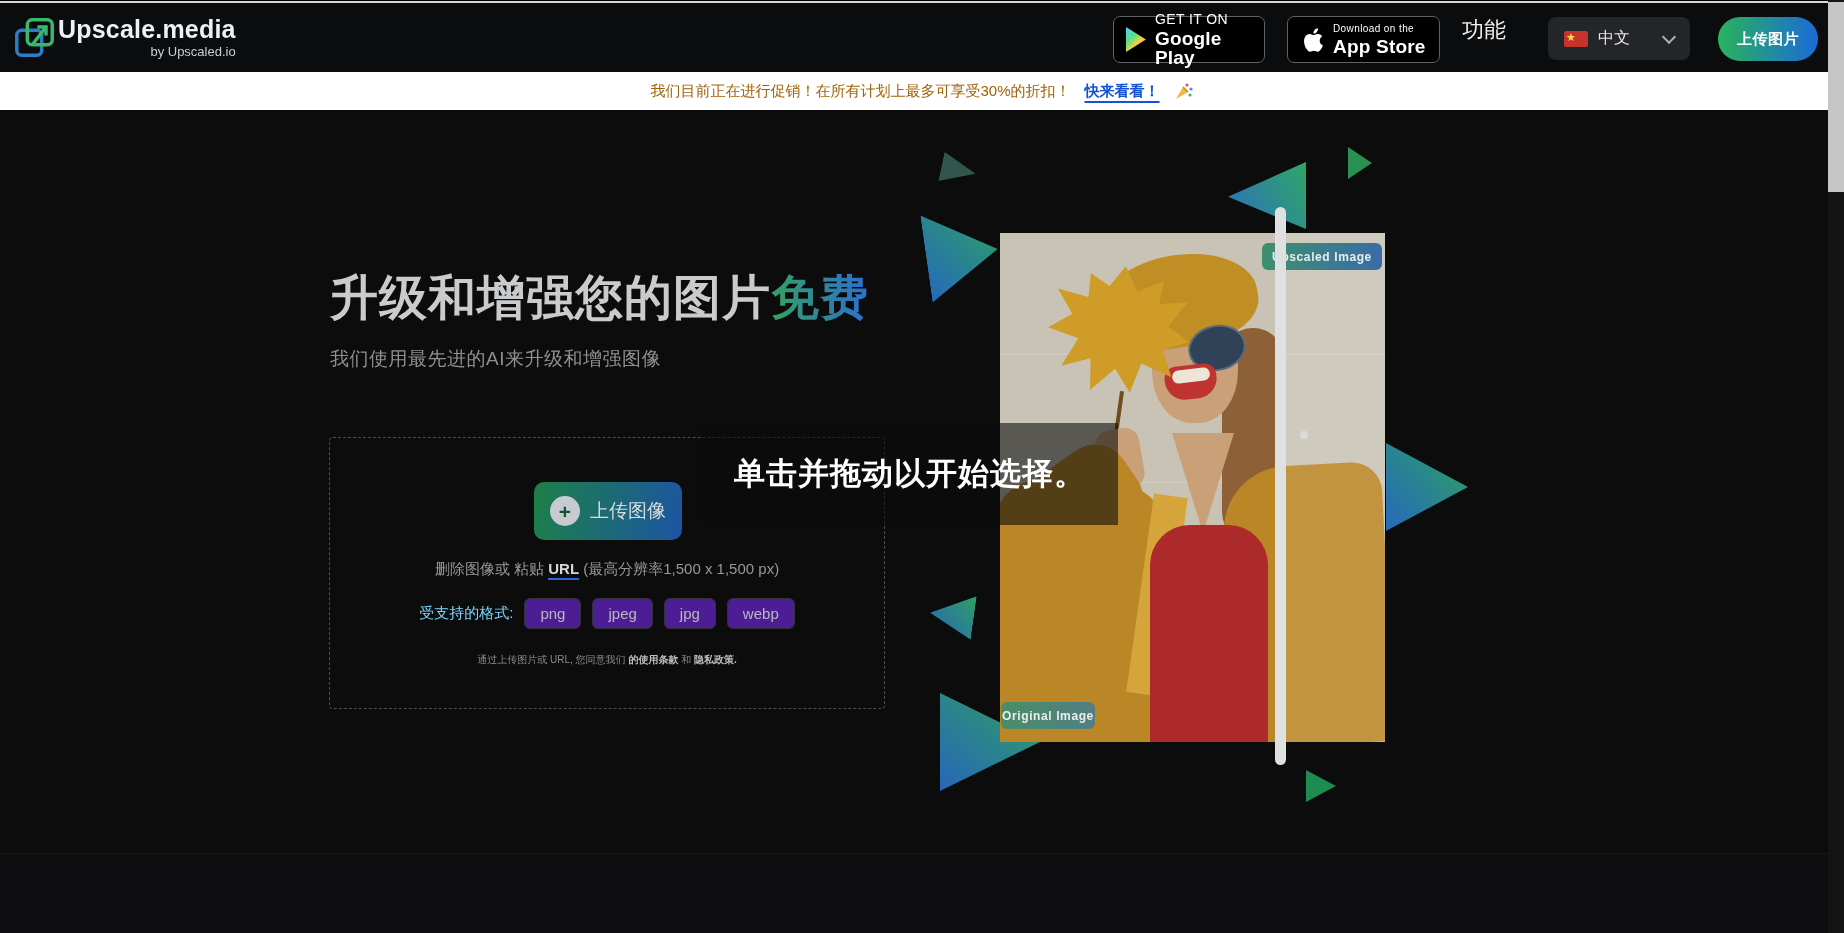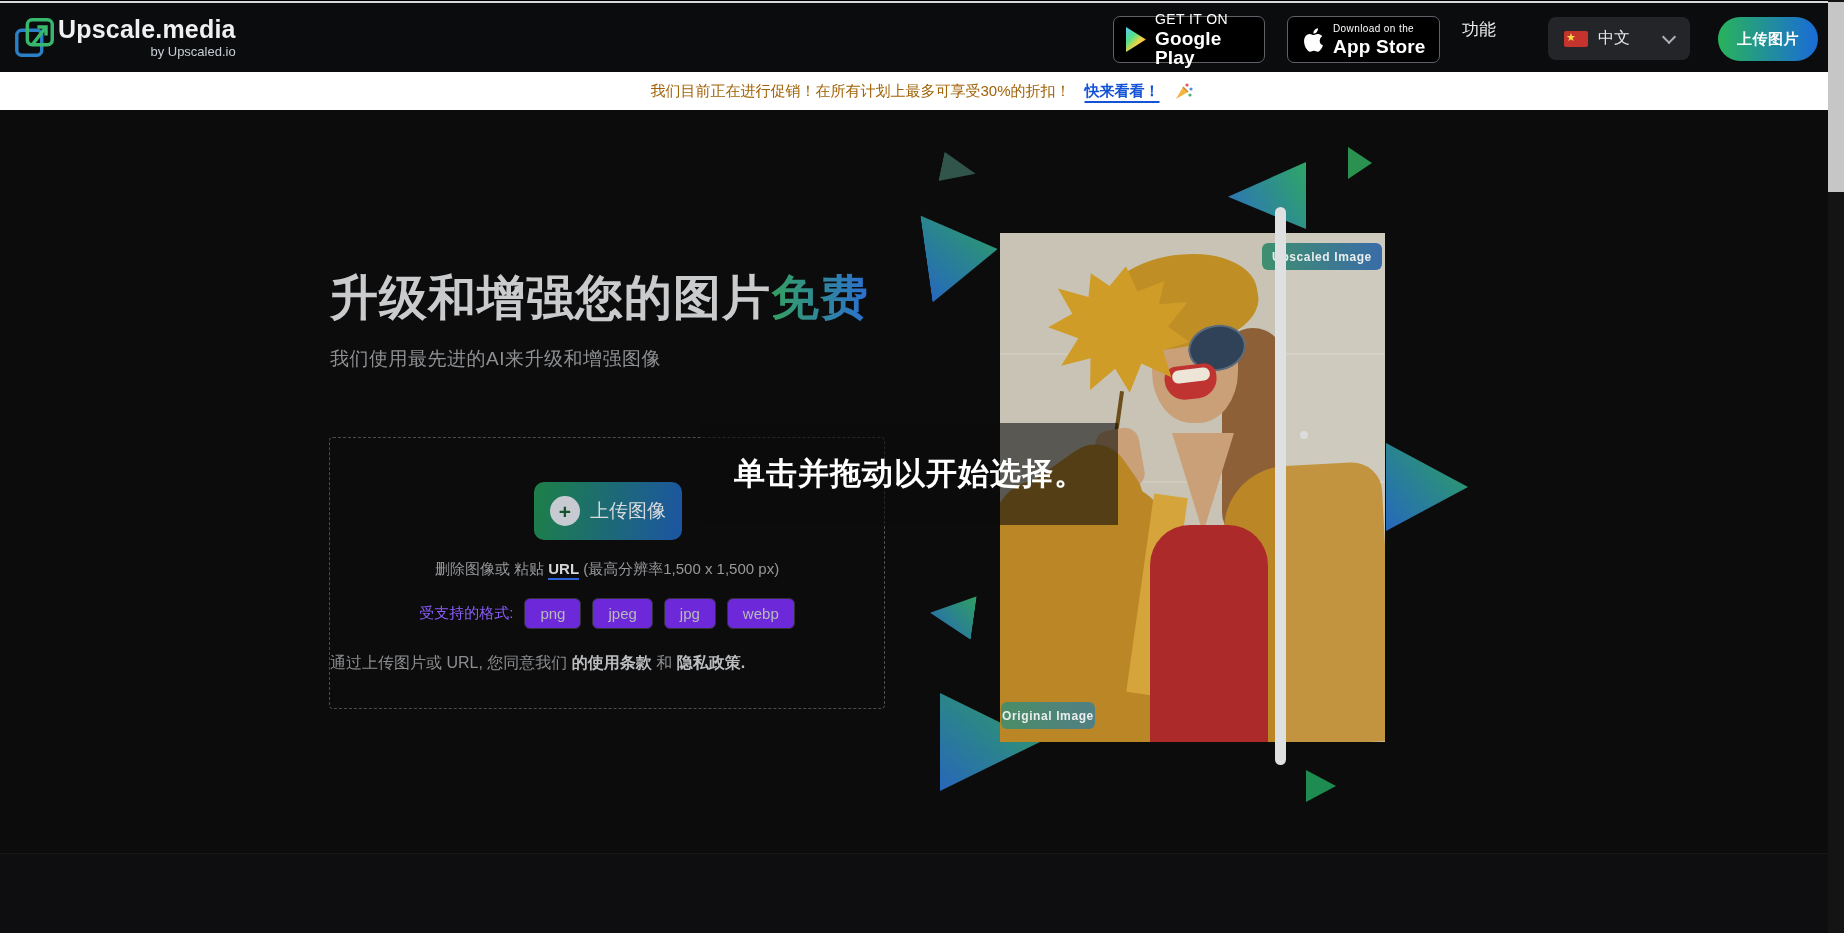--- a/index.html
+++ b/index.html
@@ -17,21 +17,21 @@
   .badge { position:absolute; top:13px; height:47px; background:#000; border:1px solid #5f6368; border-radius:7px;
            display:flex; align-items:center; padding:0 12px; gap:9px; cursor:pointer; }
   .badge-gp { left:1113px; width:152px; }
   .badge-as { left:1287px; width:153px; }
   .gp-tri { width:23px; height:25px; clip-path:polygon(0 0,100% 50%,0 100%);
             background:linear-gradient(135deg,#5bc9f5 0%,#51e08a 35%,#f5d442 62%,#ec4a4a 100%); }
   .badge-txt { display:flex; flex-direction:column; line-height:1; }
   .badge-top { font-size:14px; color:#fff; letter-spacing:.4px; margin-bottom:3px; }
   .badge-bottom { font-size:19px; color:#fff; font-weight:600; letter-spacing:.2px; }
   .nav-link { position:absolute; left:1462px; top:0; height:53px; display:flex; align-items:center;
-              color:#f0f0f0; font-size:17px; cursor:pointer; }
+              color:#f0f0f0; font-size:22px; cursor:pointer; }
   .lang { position:absolute; left:1548px; top:14px; width:142px; height:43px; background:#232529; border-radius:8px;
           display:flex; align-items:center; padding:0 16px; gap:10px; cursor:pointer; }
   .flag { width:24px; height:16px; background:#c5342c; border-radius:2px; position:relative; overflow:hidden; }
   .flag .star { position:absolute; left:2px; top:-1px; color:#ffd84d; font-size:11px; line-height:14px; }
   .lang-label { color:#e8e8e8; font-size:16px; flex:1; }
   .chev { width:10px; height:10px; border-right:2px solid #aeb2b8; border-bottom:2px solid #aeb2b8;
           transform:rotate(45deg); margin-top:-4px; }
   .nav-upload { position:absolute; left:1718px; top:14px; width:100px; height:44px; border-radius:22px;
                 background:linear-gradient(90deg,#29b35b,#1a6bd8); color:#fff; font-size:15px; font-weight:700;
                 display:flex; align-items:center; justify-content:center; letter-spacing:.5px; cursor:pointer; border:none; }
@@ -55,23 +55,23 @@
 
   .panel { position:absolute; left:329px; top:327px; width:556px; height:272px; border:1px dashed #4b4d4f; border-radius:4px; }
   .up-btn { position:absolute; left:204px; top:44px; width:148px; height:58px; border-radius:10px; border:none; cursor:pointer;
             background:linear-gradient(100deg,#1d8047,#1c55a3); display:flex; align-items:center; justify-content:center; gap:10px; }
   .plus-circle { width:30px; height:30px; border-radius:50%; background:#c7cbd1; color:#14532d; font-size:21px; font-weight:700;
                  display:flex; align-items:center; justify-content:center; line-height:1; }
   .up-btn-label { color:#d8dadc; font-size:19px; }
   .line1 { position:absolute; left:0; top:122px; width:100%; text-align:center; font-size:15px; color:#96989a; }
   .line1 .url { color:#d4d6d8; font-weight:700; border-bottom:2px solid #2e62d9; padding-bottom:1px; cursor:pointer; }
   .line2 { position:absolute; left:0; top:160px; width:100%; display:flex; align-items:center; justify-content:center; gap:11px; }
-  .line2-label { font-size:15px; color:#8b5cf6; }
-  .chip { padding:6px 15px; font-size:15px; color:#b8babc; background:#6d28d9; border:1px solid #303236; border-radius:6px; }
-  .line3 { position:absolute; left:0; top:215px; width:100%; text-align:left; font-size:16px; color:#8b8d8f; }
+  .line2-label { font-size:15px; color:#7dd3fc; }
+  .chip { padding:6px 15px; font-size:15px; color:#b8babc; background:#4c1d95; border:1px solid #303236; border-radius:6px; }
+  .line3 { position:absolute; left:0; top:215px; width:100%; text-align:center; font-size:10px; color:#8b8d8f; }
   .line3 b { color:#bcbec0; cursor:pointer; }
 
   
   .tri { position:absolute; }
   .tri-r { clip-path:polygon(0 0,100% 50%,0 100%); }
   .tri-l { clip-path:polygon(100% 0,100% 100%,0 52%); }
   .grad1 { background:linear-gradient(50deg,#2668bd,#2da260); }
   .grad2 { background:linear-gradient(40deg,#2766ba,#2fa061); }
 
   

